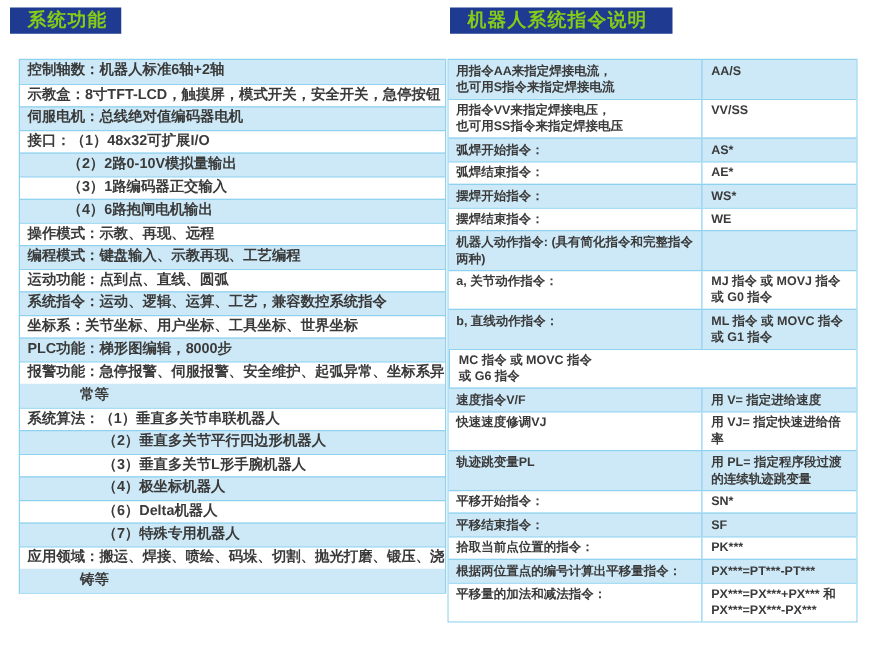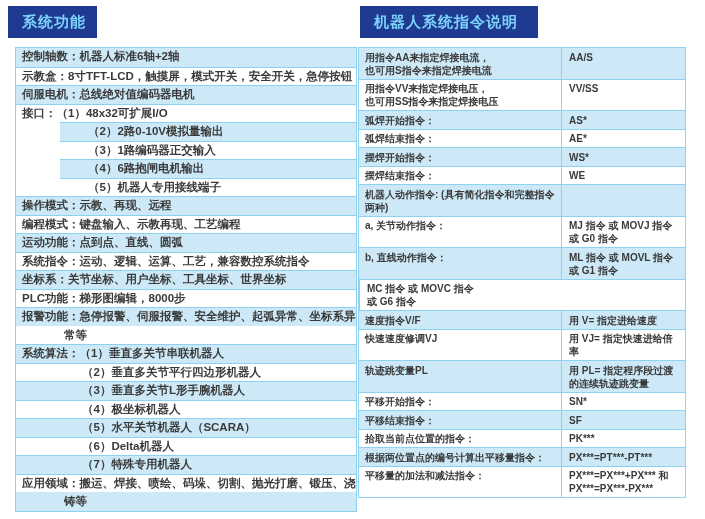--- a/index.html
+++ b/index.html
@@ -1,42 +1,42 @@
 <!DOCTYPE html>
 <html><head>
 <meta charset="utf-8">
 <style>
   html,body{margin:0;padding:0;background:#ffffff;}
   .page{
     position:relative;width:705px;height:519px;background:#ffffff;overflow:hidden;
     font-family:"Liberation Sans","DejaVu Sans",sans-serif;font-weight:bold;color:#3a3a3a;
   }
   .hdr{
-    position:absolute;top:6px;height:32px;background:#1f3b91;color:#7dd3fc;
+    position:absolute;top:6px;height:21px;background:#1f3b91;color:#84cc16;
     display:flex;align-items:center;padding-left:14px;box-sizing:border-box;
     font-size:15px;letter-spacing:1px;
   }
   .hdr-left{left:8px;width:89px;}
   .hdr-right{left:360px;width:178px;}
 
   
   .ltable{
     position:absolute;left:15px;top:47px;width:342px;
     border:1px solid #8fd2f0;box-sizing:border-box;background:#ffffff;
   }
   .lrow{
     height:18.5px;line-height:17.5px;font-size:11.5px;
     padding-left:6px;border-top:1px solid #8fd2f0;box-sizing:border-box;
     white-space:nowrap;overflow:hidden;
   }
   .lrow:first-child{border-top:none;}
   .lrow:nth-child(odd){background:#cde9f7;}
   .lrow:nth-child(even){background:#ffffff;}
   .lrow.cont{border-top:none;height:18.5px;line-height:18.5px;}
-  .lrow.ind1{padding-left:28px;margin-left:44px;}
+  .lrow.ind1{padding-left:38px;}
   .lrow.ind2{padding-left:66px;}
   .lrow.indc{padding-left:48px;}
 
   
   .rtable{
     position:absolute;left:358px;top:47px;width:328px;
     border:1px solid #8fd2f0;box-sizing:border-box;background:#ffffff;
   }
   .rrow{display:flex;border-top:1px solid #8fd2f0;min-height:18.5px;box-sizing:border-box;}
   .rrow:first-child{border-top:none;}
@@ -60,34 +60,32 @@
   <div class="hdr hdr-right">机器人系统指令说明</div>
 
   <div class="ltable">
     <div class="lrow">控制轴数：机器人标准6轴+2轴</div>
     <div class="lrow">示教盒：8寸TFT-LCD，触摸屏，模式开关，安全开关，急停按钮</div>
     <div class="lrow">伺服电机：总线绝对值编码器电机</div>
     <div class="lrow">接口：（1）48x32可扩展I/O</div>
     <div class="lrow ind1">（2）2路0-10V模拟量输出</div>
     <div class="lrow ind1">（3）1路编码器正交输入</div>
     <div class="lrow ind1">（4）6路抱闸电机输出</div>
-    <div class="lrow ind1">（5）机器人专用接线端子</div>
     <div class="lrow">操作模式：示教、再现、远程</div>
     <div class="lrow">编程模式：键盘输入、示教再现、工艺编程</div>
     <div class="lrow">运动功能：点到点、直线、圆弧</div>
     <div class="lrow">系统指令：运动、逻辑、运算、工艺，兼容数控系统指令</div>
     <div class="lrow">坐标系：关节坐标、用户坐标、工具坐标、世界坐标</div>
     <div class="lrow">PLC功能：梯形图编辑，8000步</div>
     <div class="lrow">报警功能：急停报警、伺服报警、安全维护、起弧异常、坐标系异</div>
     <div class="lrow cont indc">常等</div>
     <div class="lrow">系统算法：（1）垂直多关节串联机器人</div>
     <div class="lrow ind2">（2）垂直多关节平行四边形机器人</div>
     <div class="lrow ind2">（3）垂直多关节L形手腕机器人</div>
     <div class="lrow ind2">（4）极坐标机器人</div>
-    <div class="lrow ind2">（5）水平关节机器人（SCARA）</div>
     <div class="lrow ind2">（6）Delta机器人</div>
     <div class="lrow ind2">（7）特殊专用机器人</div>
     <div class="lrow">应用领域：搬运、焊接、喷绘、码垛、切割、抛光打磨、锻压、浇</div>
     <div class="lrow cont indc">铸等</div>
   </div>
 
   <div class="rtable">
     <div class="rrow">
       <div class="rc1">用指令AA来指定焊接电流，
 也可用S指令来指定焊接电流</div>
@@ -118,21 +116,21 @@
       <div class="rc1">机器人动作指令: (具有简化指令和完整指令两种)</div>
       <div class="rc2"></div>
     </div>
     <div class="rrow">
       <div class="rc1">a, 关节动作指令：</div>
       <div class="rc2">MJ 指令 或 MOVJ 指令
 或 G0 指令</div>
     </div>
     <div class="rrow">
       <div class="rc1">b, 直线动作指令：</div>
-      <div class="rc2">ML 指令 或 MOVL 指令
+      <div class="rc2">ML 指令 或 MOVC 指令
 或 G1 指令</div>
     </div>
     <div class="rrow">
       <div class="rc2">MC 指令 或 MOVC 指令
 或 G6 指令</div>
     </div>
     <div class="rrow">
       <div class="rc1">速度指令V/F</div>
       <div class="rc2">用 V= 指定进给速度</div>
     </div>

